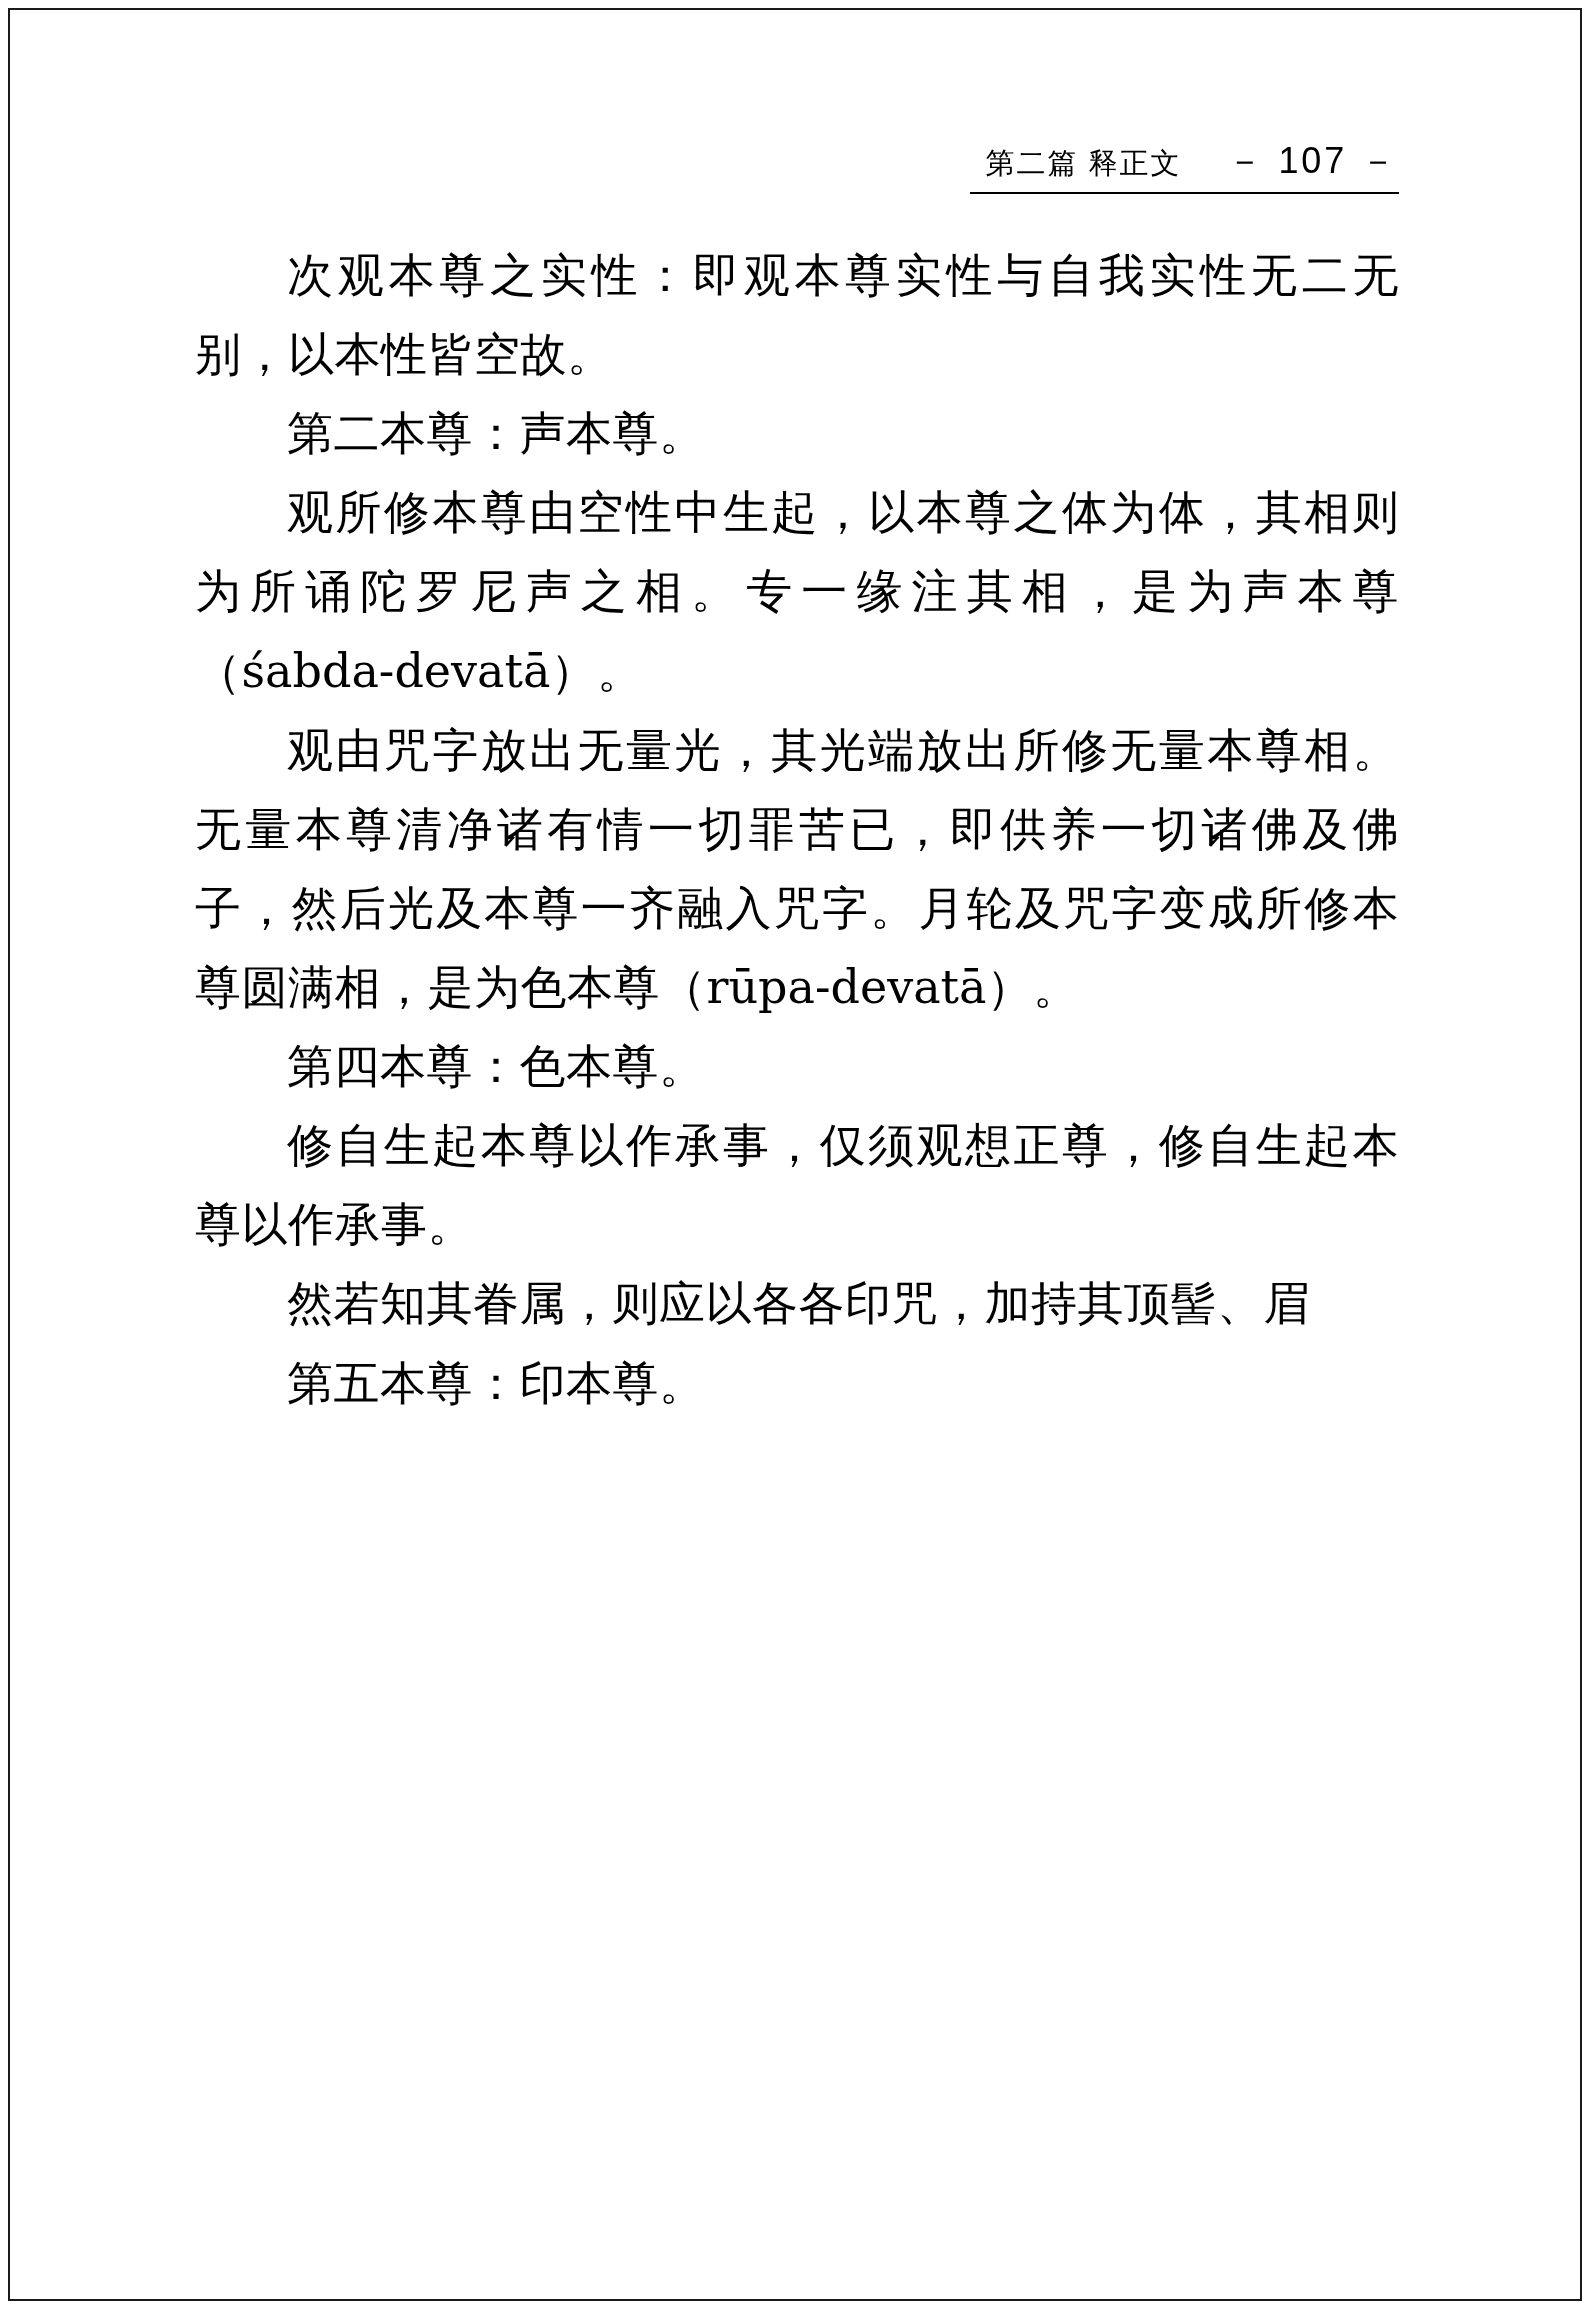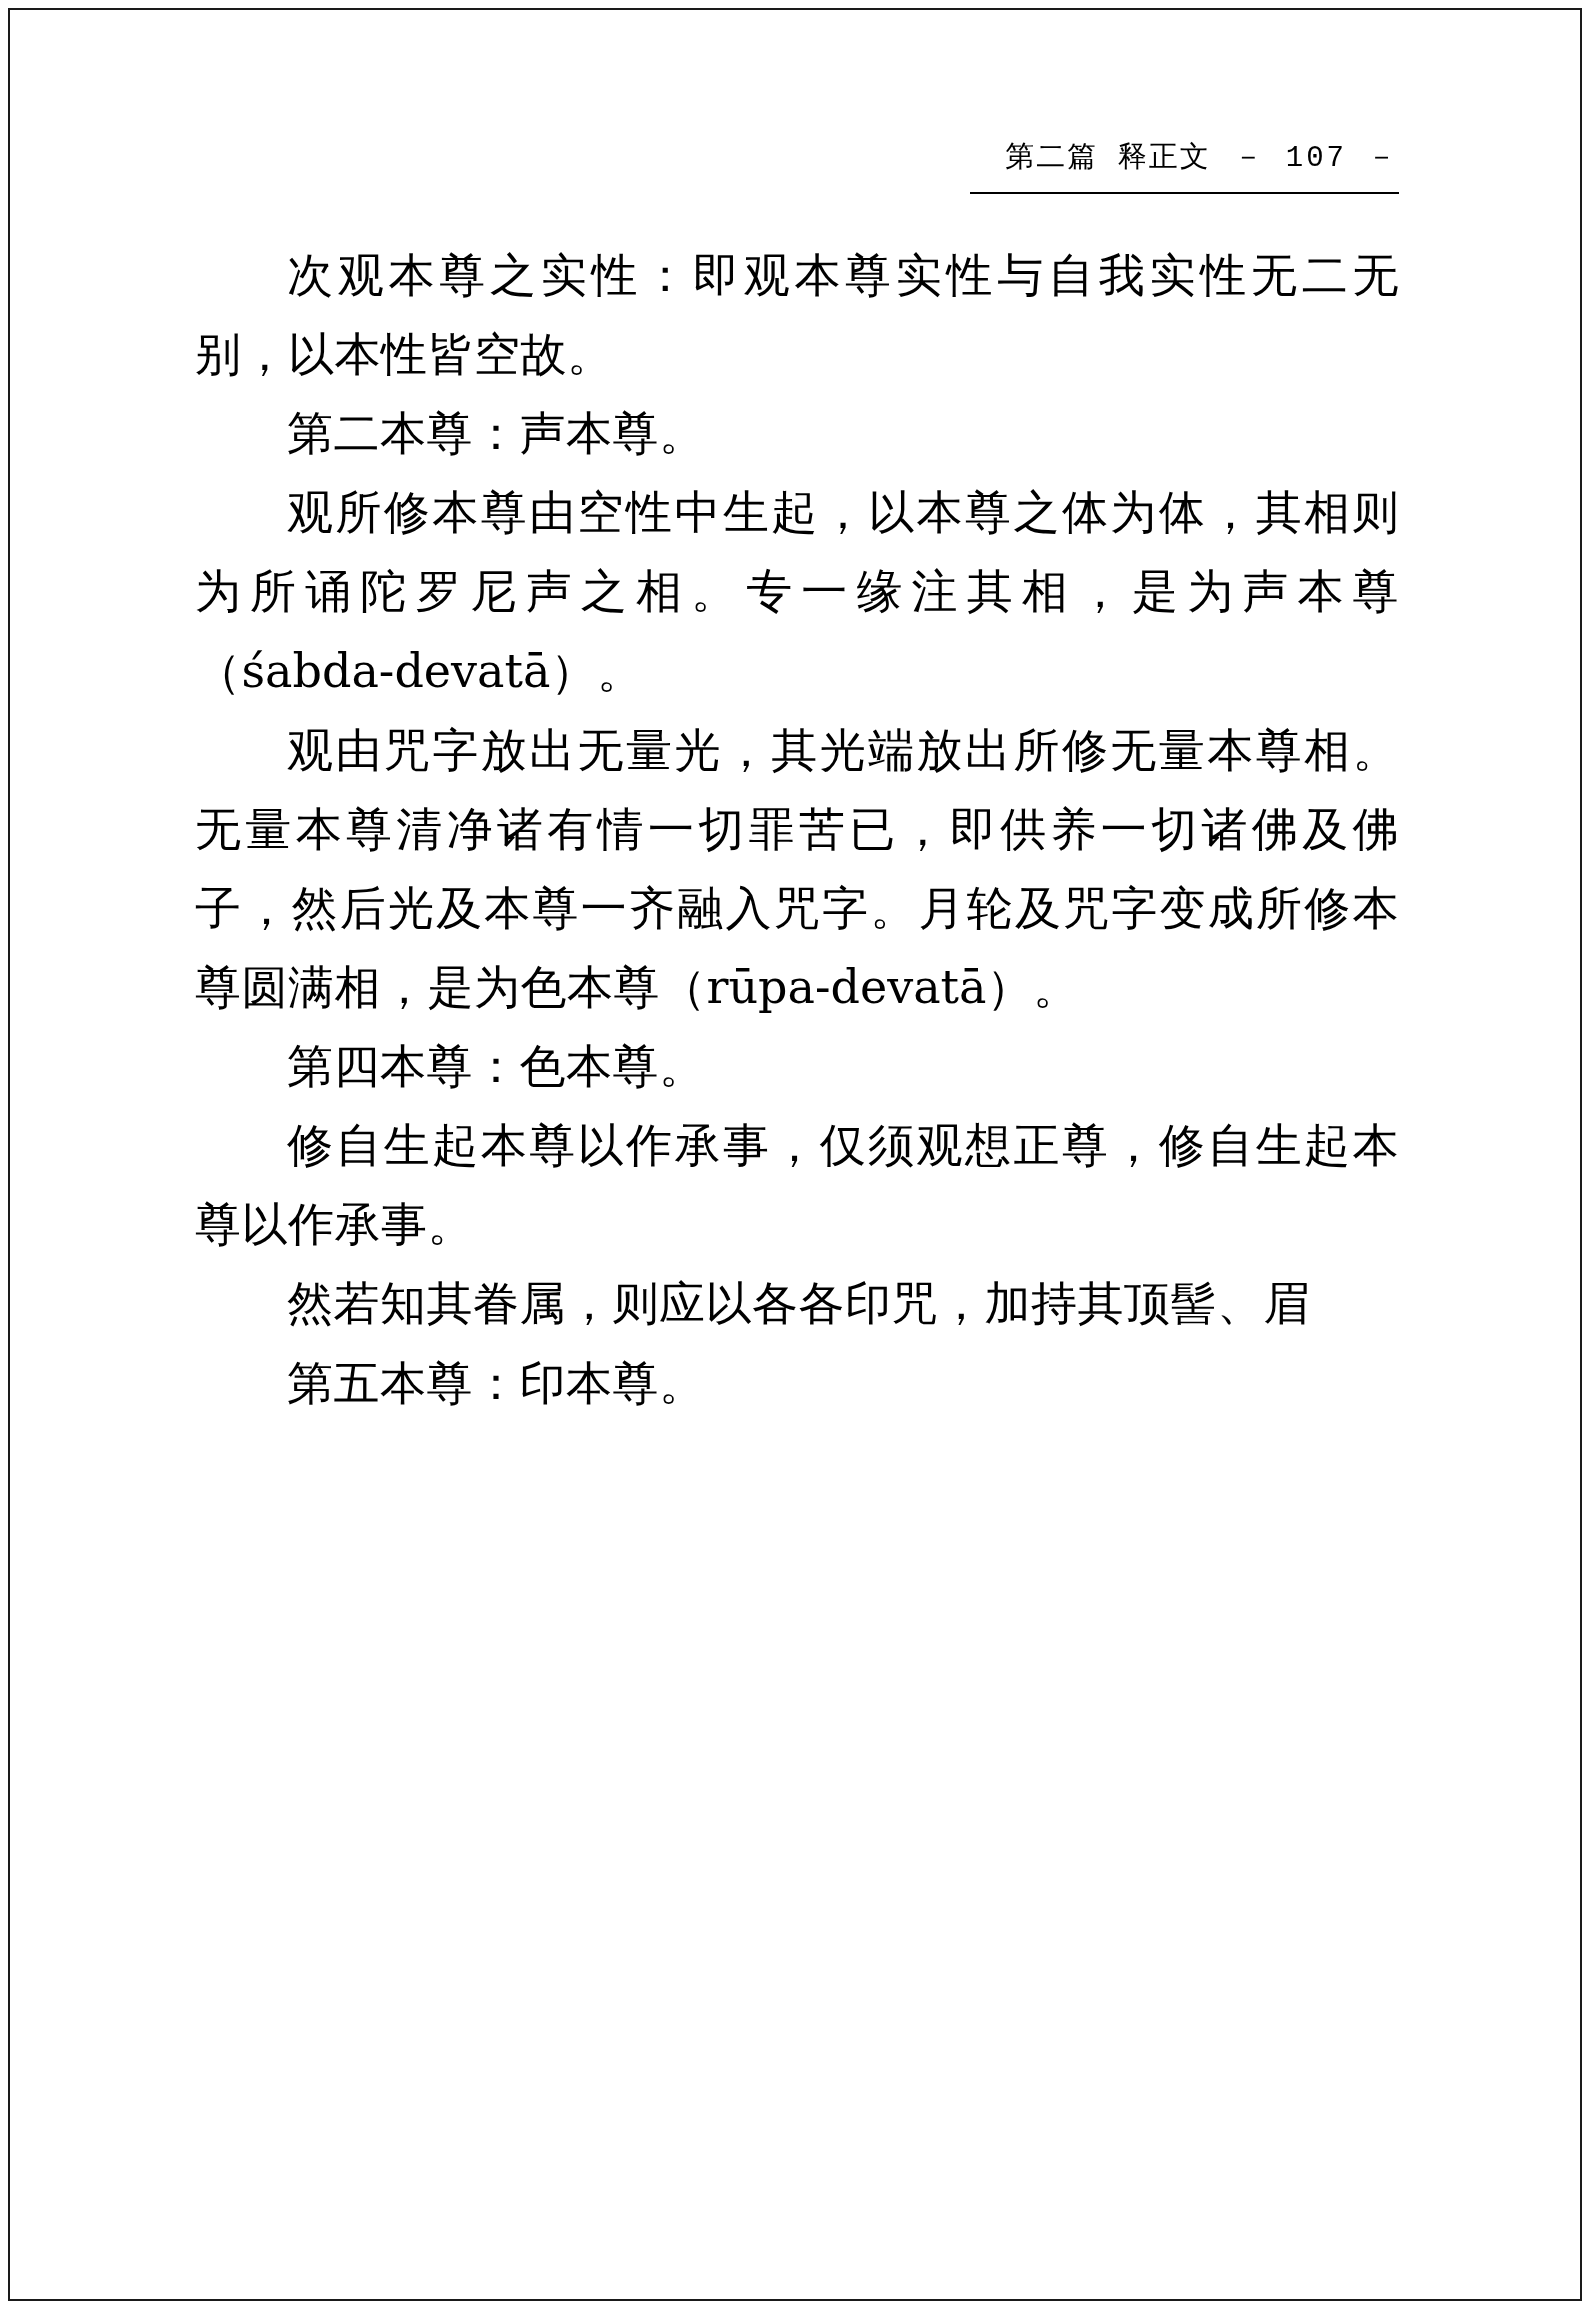--- a/index.html
+++ b/index.html
@@ -40,39 +40,40 @@
   .header {
     position: relative;
     height: 70px;
   }
   .header-inner {
     position: absolute;
     right: 0;
     top: 0;
     display: flex;
     align-items: baseline;
-    gap: 23px;
+    gap: 12px;
     font-size: 29px;
     letter-spacing: 2px;
-    font-family: Liberation Mono, monospace;
+    font-family: Liberation Sans, sans-serif;
   }
   .header-rule {
     position: absolute;
     right: 0;
     top: 55px;
     width: 429px;
     height: 2px;
     background: #000;
   }
   .header-title {
     font-size: 29px;
   }
   .header-page {
-    font-size: 29px;
+    font-size: 36px;
     letter-spacing: 2.9px;
+    margin-left: 33px;
   }
   .body-text {
     margin-top: 29px;
     font-size: 46px;
     line-height: 1.72;
     text-align: justify;
     text-justify: inter-ideograph;
     letter-spacing: 0.5px;
     font-family: "DejaVu Serif", "Liberation Serif", serif;
   }

